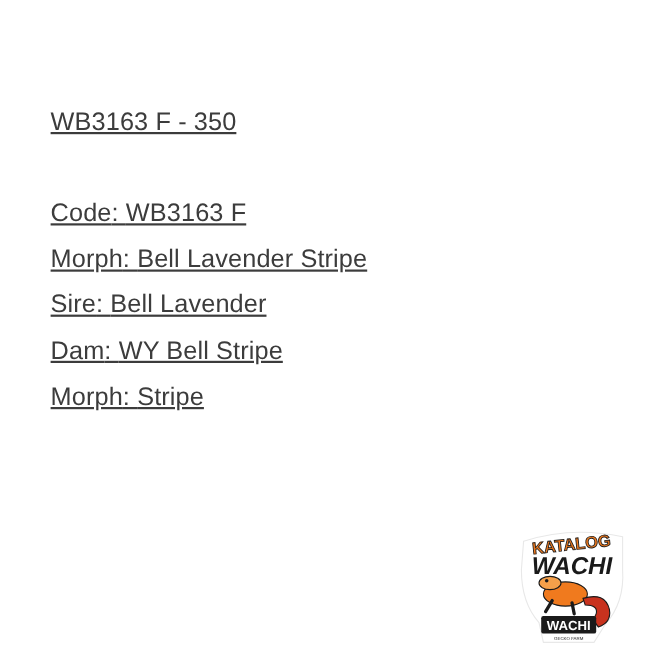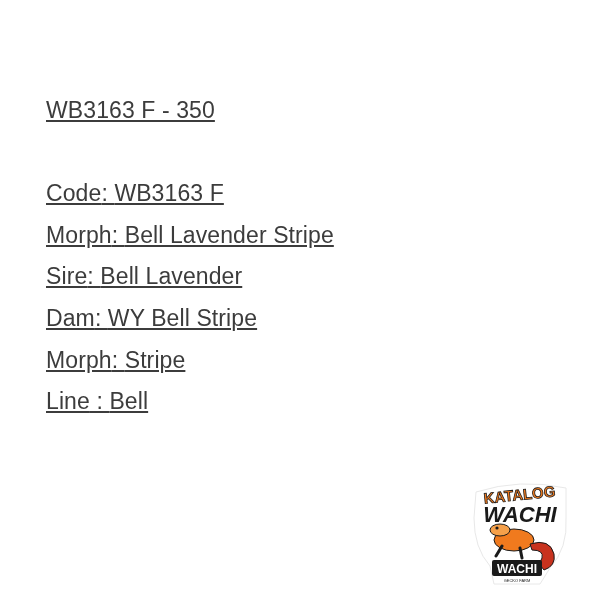--- a/index.html
+++ b/index.html
@@ -45,21 +45,20 @@
 
 <div class="text-block">
   <div class="line">WB3163 F - 350</div>
   <div class="spacer"></div>
 
   <div class="line"><span>Code</span><span>: </span><span>WB3163 F</span></div>
   <div class="line"><span>Morph</span><span>: </span><span>Bell Lavender Stripe</span></div>
   <div class="line"><span>Sire</span><span>: </span><span>Bell Lavender</span></div>
   <div class="line"><span>Dam</span><span>: </span><span>WY Bell Stripe</span></div>
   <div class="line"><span>Morph</span><span>: </span><span>Stripe</span></div>
-  <div class="line"><span>Line</span><span> : </span><span>Bell</span></div>
 </div>
 
 <div class="logo">
   <svg width="100" height="108" viewBox="0 0 100 108">
 
     <path d="M6 14 Q50 0 96 10 L96 40 Q98 70 80 90 L70 106 L24 106 L20 88 Q4 70 4 40 Z" fill="#ffffff" stroke="#e8e8e8" stroke-width="1"></path>
 
     <text x="50" y="22" text-anchor="middle" font-family="Liberation Sans, sans-serif" font-weight="bold" font-size="15" fill="#f07a1e" stroke="#1a1a1a" stroke-width="0.8" transform="rotate(-6 50 22)">KATALOG</text>
 
     <text x="50" y="44" text-anchor="middle" font-family="Liberation Sans, sans-serif" font-weight="bold" font-size="22" fill="#1a1a1a" font-style="italic">WACHI</text>

